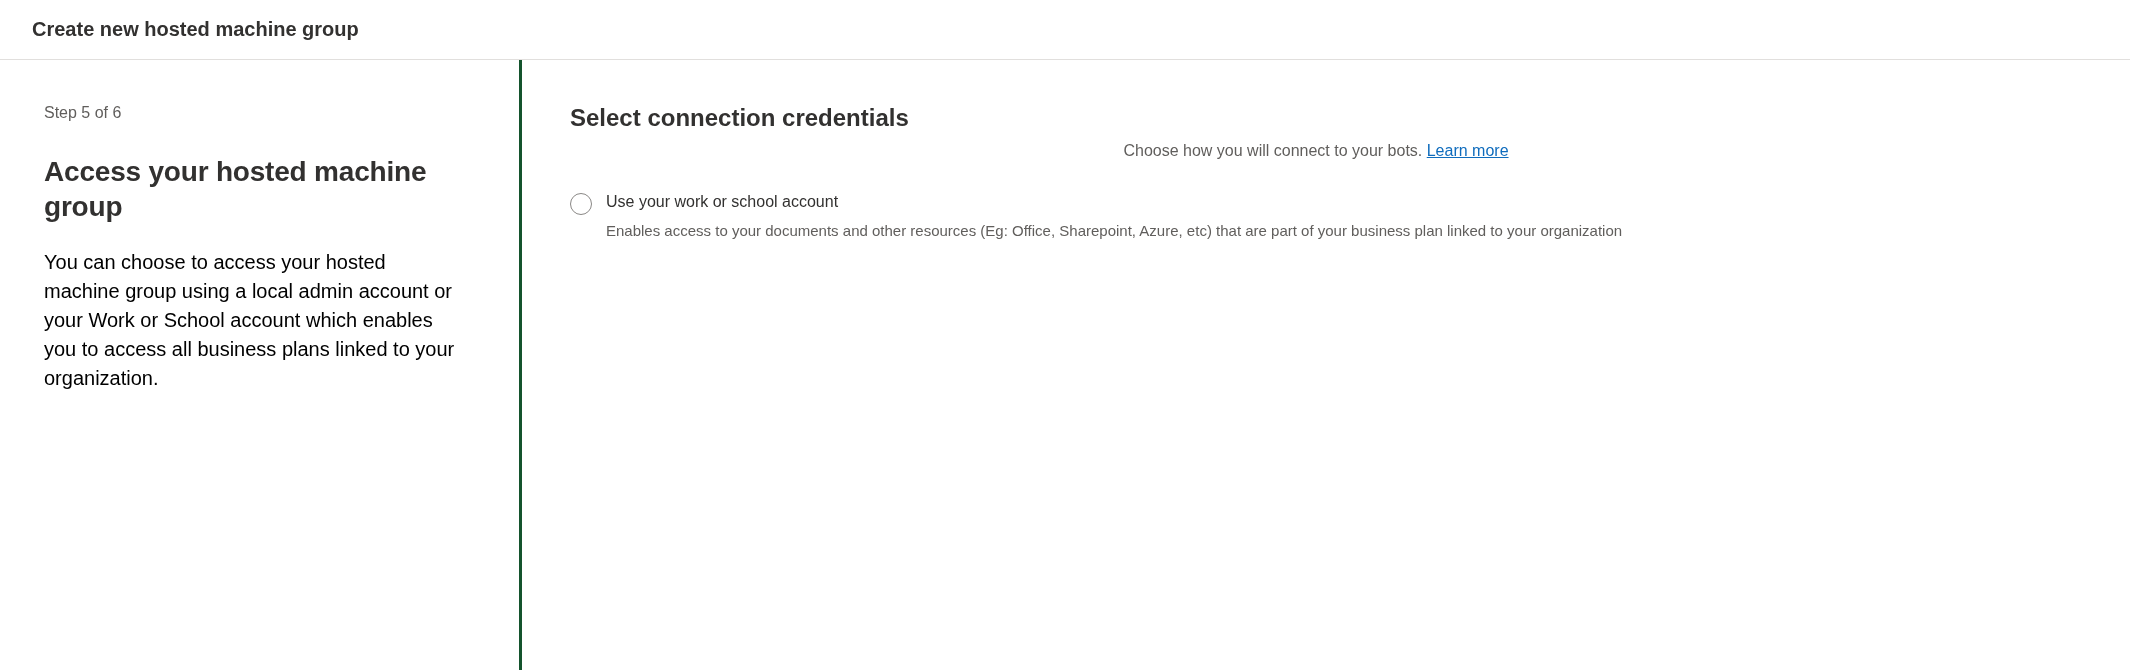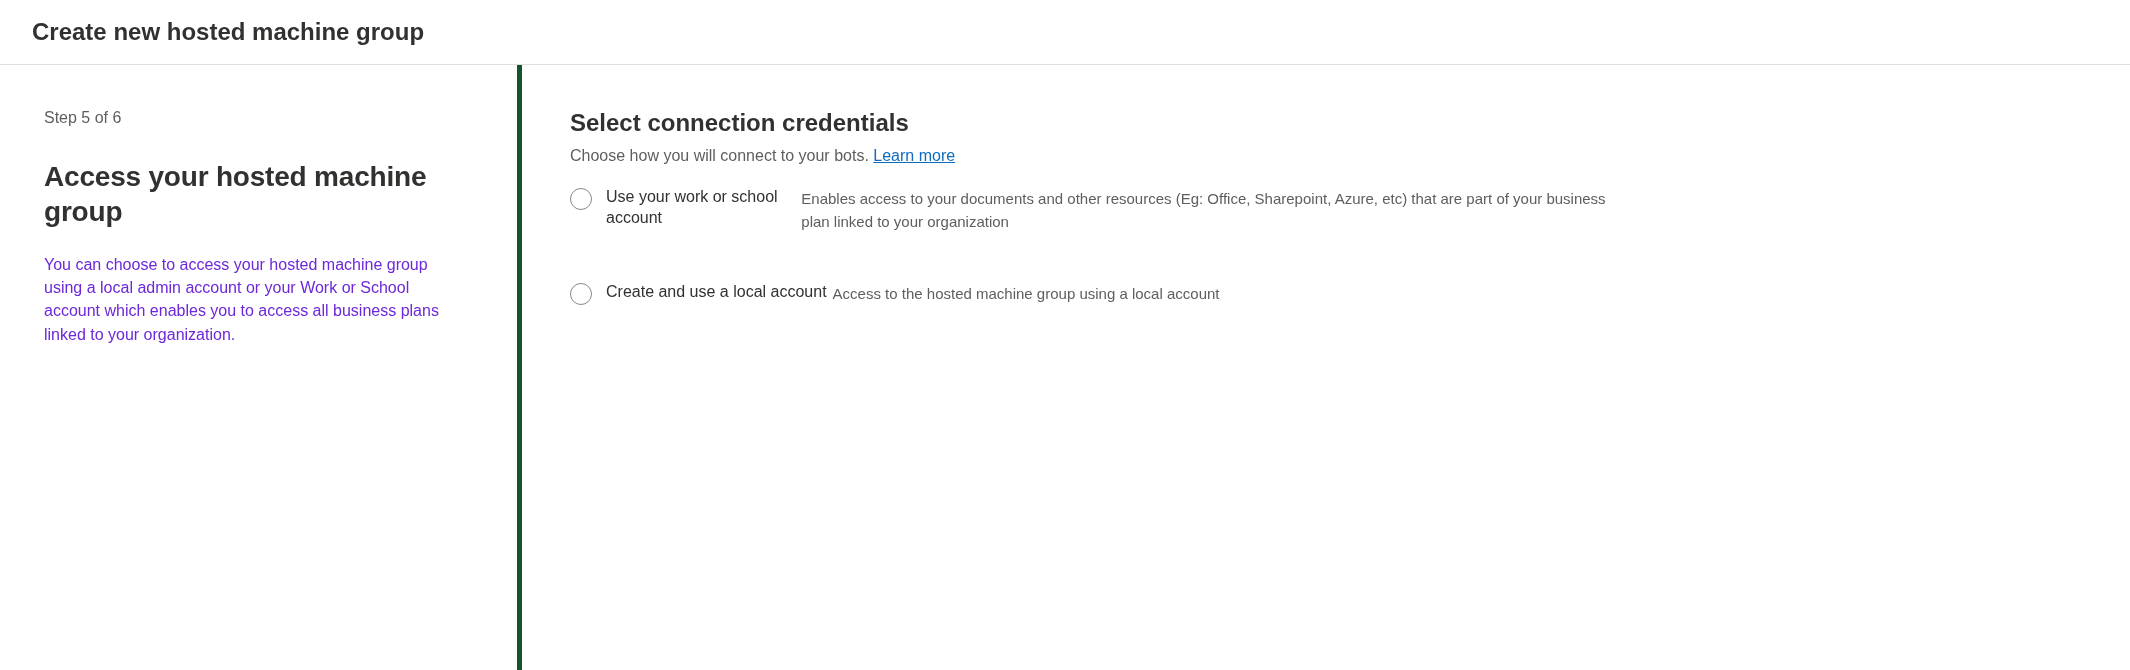--- a/index.html
+++ b/index.html
@@ -12,66 +12,67 @@
       background: #ffffff;
       color: #323130;
       width: 2130px;
       height: 670px;
     }
     .header {
       padding: 18px 32px 18px 32px;
       border-bottom: 1px solid #e1dfdd;
     }
     .header-title {
-      font-size: 24px;
+      font-size: 20px;
       font-weight: 600;
       color: #323130;
     }
     .content {
       display: flex;
       height: calc(100% - 60px);
     }
     .sidebar {
       width: 522px;
       padding: 44px 28px 28px 44px;
-      border-right: 5px solid #14532d;
+      border-right: 3px solid #14532d;
     }
     .step-indicator {
       font-size: 16px;
       color: #605e5c;
       margin-bottom: 32px;
     }
     .sidebar-heading {
       font-size: 28px;
       font-weight: 600;
       line-height: 1.25;
       color: #323130;
       margin-bottom: 24px;
       letter-spacing: -0.2px;
     }
     .sidebar-desc {
-      font-size: 16px;
+      font-size: 20px;
       line-height: 1.45;
-      color: #6d28d9;
+      color: #000000;
       max-width: 420px;
     }
     .main {
       flex: 1;
       padding: 44px 68px 48px 48px;
     }
     .main-heading {
       font-size: 24px;
       font-weight: 600;
       color: #323130;
       margin-bottom: 10px;
     }
     .main-subtext {
       font-size: 16px;
       color: #605e5c;
-      margin-bottom: 22px;
+      margin-bottom: 32px;
+      text-align: center;
     }
     .learn-more {
       color: #0f6cbd;
       text-decoration: underline;
       cursor: pointer;
     }
     .radio-group {
       display: flex;
       flex-direction: column;
       gap: 48px;
@@ -87,21 +88,21 @@
       width: 22px;
       height: 22px;
       min-width: 22px;
       border: 1px solid #8a8886;
       border-radius: 50%;
       margin-top: 1px;
       background: #ffffff;
     }
     .radio-texts {
       display: flex;
-      flex-direction: row;
+      flex-direction: column;
       gap: 6px;
     }
     .radio-label {
       font-size: 16px;
       color: #323130;
       line-height: 1.3;
     }
     .radio-desc {
       font-size: 15px;
       color: #605e5c;
@@ -130,22 +131,15 @@
 
     <div class="radio-group">
       <label class="radio-option">
         <span class="radio-circle"></span>
         <span class="radio-texts">
           <span class="radio-label">Use your work or school account</span>
           <span class="radio-desc">Enables access to your documents and other resources (Eg: Office, Sharepoint, Azure, etc) that are part of your business plan linked to your organization</span>
         </span>
       </label>
 
-      <label class="radio-option">
-        <span class="radio-circle"></span>
-        <span class="radio-texts">
-          <span class="radio-label">Create and use a local account</span>
-          <span class="radio-desc">Access to the hosted machine group using a local account</span>
-        </span>
-      </label>
     </div>
   </main>
 </div>
 
 </body></html>

